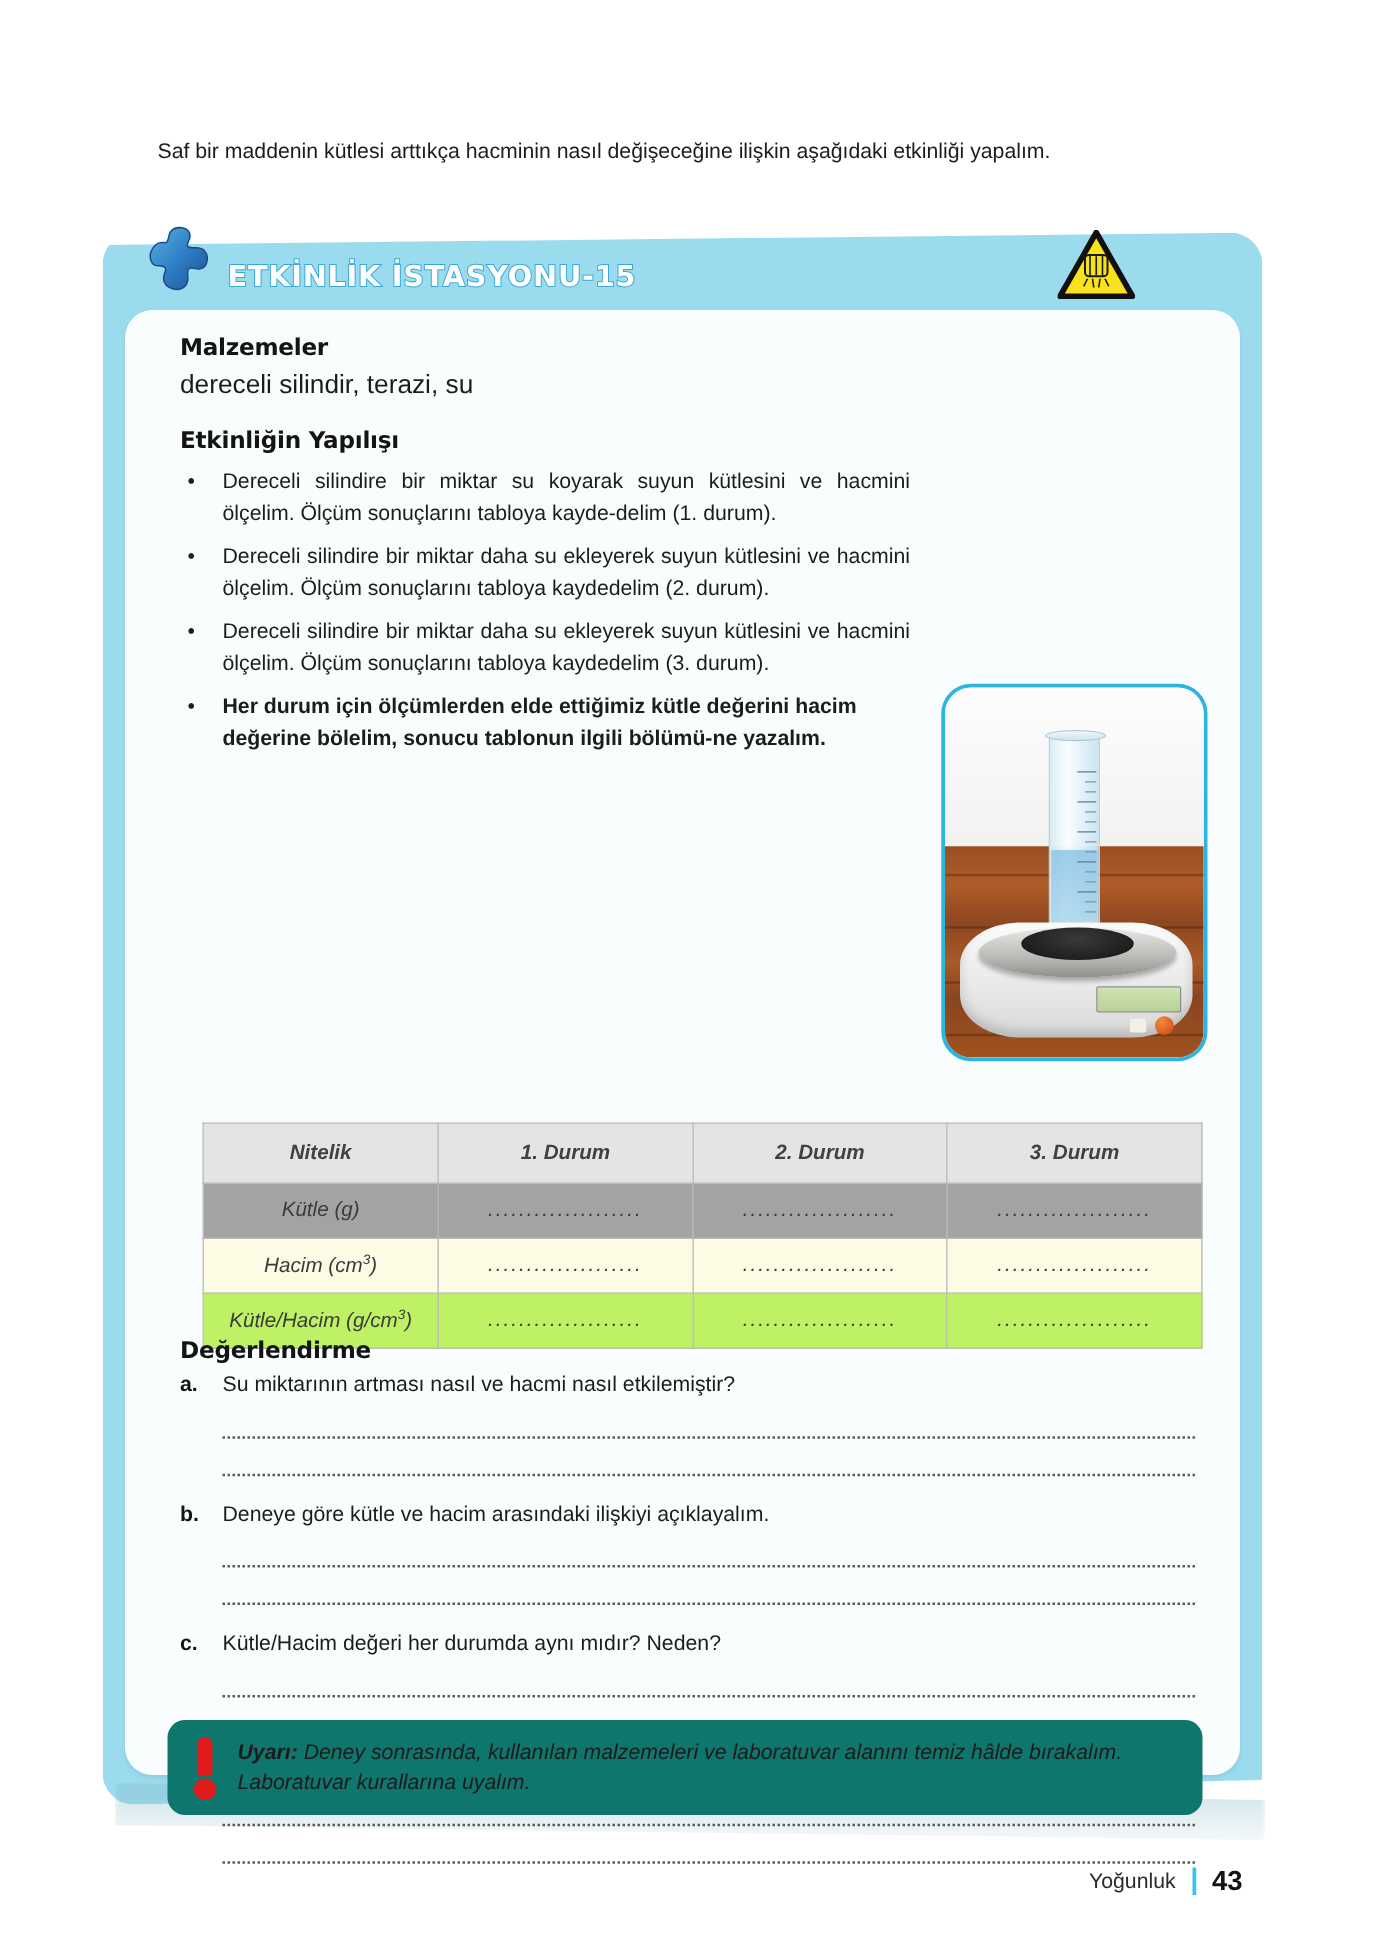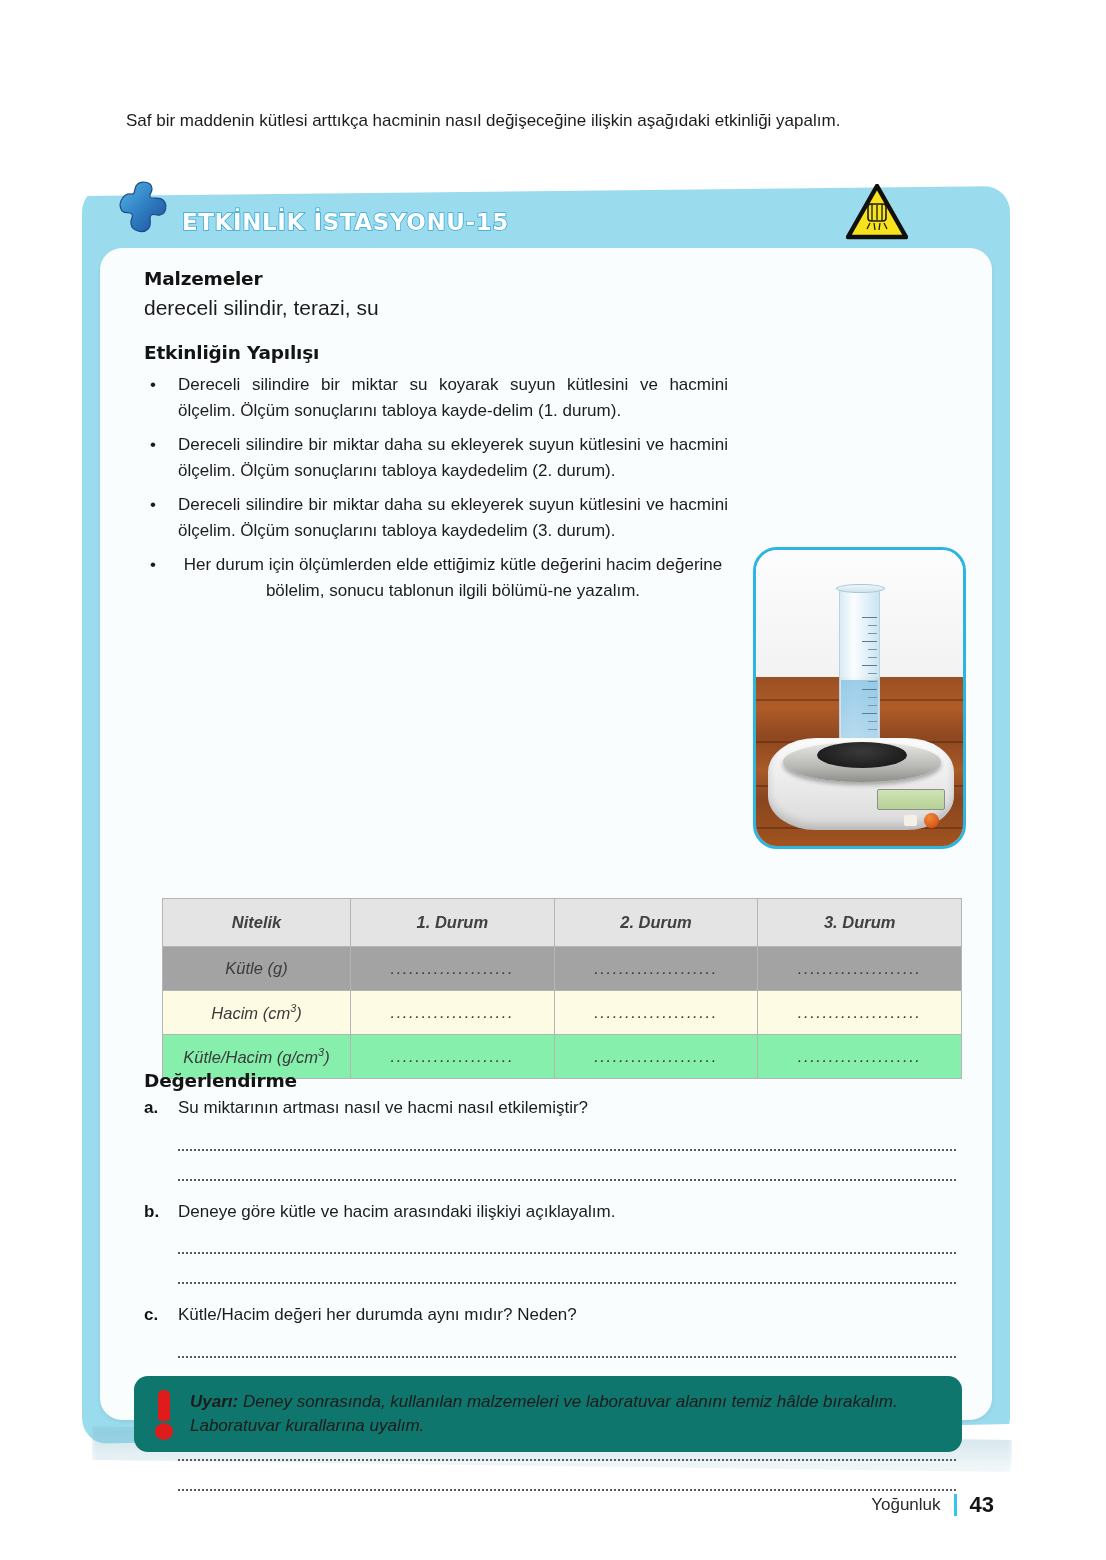--- a/index.html
+++ b/index.html
@@ -156,21 +156,21 @@
   }
 
   .bullet-text {
     flex: 1;
     font-size: 17px;
     line-height: 1.5;
     color: #1c1c1c;
     text-align: justify;
     text-justify: inter-word;
   }
-  .bullet-text.nojust { text-align: center; }
+  .bullet-text.nojust { text-align: left; font-weight: bold; }
 
   
   .photo-frame {
     position: absolute;
     left: 653px;
     top: 299px;
     width: 213px;
     height: 302px;
     border: 3px solid #2cb5e0;
     border-radius: 24px;
@@ -260,21 +260,21 @@
   }
   .data-table .hdr {
     background: #e4e4e4;
     font-weight: bold;
     color: #414141;
     height: 48px;
   }
   .data-table col.c0 { width: 188px; }
   .row-mass td   { background: #a3a3a3; }
   .row-vol td    { background: #fdfbe3; }
-  .row-ratio td  { background: #86efac; }
+  .row-ratio td  { background: #bef264; }
   .dotfill {
     font-style: normal;
     letter-spacing: 1.6px;
     color: #4a4a4a;
     font-size: 15px;
   }
   sup { font-size: 0.66em; }
 
   
   .eval {

